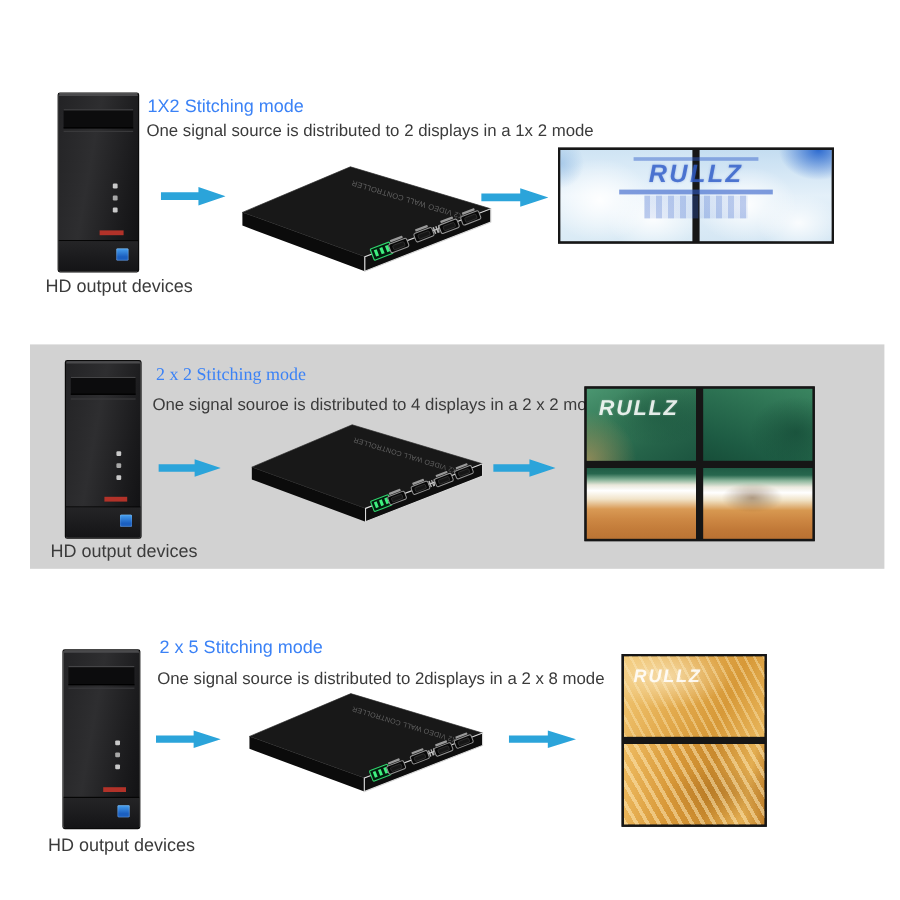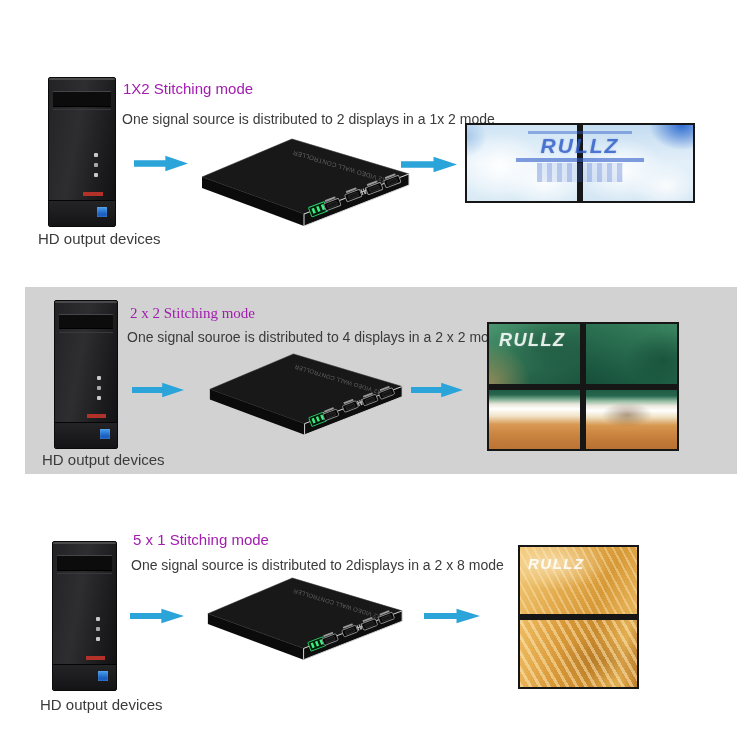--- a/index.html
+++ b/index.html
@@ -1,21 +1,21 @@
 <!DOCTYPE html>
 <html><head>
 <meta charset="utf-8">
 <style>
   html,body{margin:0;padding:0;background:#fff;}
   #canvas{position:relative;width:750px;height:750px;background:#ffffff;overflow:hidden;
           font-family:"Liberation Sans",sans-serif;color:#3e3e3e;}
   .abs{position:absolute;}
 
   
-  .title{position:absolute;font-size:15px;color:#a21caf;white-space:nowrap;}
+  .title{position:absolute;font-size:15px;color:#3b82f6;white-space:nowrap;}
   .desc{position:absolute;font-size:14px;color:#3b3b3b;white-space:nowrap;}
   .hd-label{position:absolute;font-size:15px;color:#3b3b3b;white-space:nowrap;}
 
   
   .band{position:absolute;left:25px;top:287px;width:712px;height:187px;background:#d2d2d2;}
 
   
   .tower{position:absolute;border-radius:2px;border:1px solid #0a0a0a;
          background:linear-gradient(100deg,#232325 0%,#2e2e30 40%,#1a1a1c 78%,#101012 100%);}
   .t-topline{position:absolute;left:0;right:0;top:0;height:2px;background:#4a4a4c;border-radius:2px 2px 0 0;}
@@ -115,21 +115,21 @@
           <i></i>
           <i></i>
         </div>
       <div class="t-red"></div>
       <div class="t-seam"></div>
       <div class="t-bottom"></div>
       <div class="t-badge"></div>
     </div>
     <div class="hd-label" style="left:38px;top:230px;">HD output devices</div>
     <div class="title" style="left:123px;top:80px;">1X2 Stitching mode</div>
-    <div class="desc" style="left:122px;top:111px;">One signal source is distributed to 2 displays in a 1x 2 mode</div>
+    <div class="desc" style="left:122px;top:100px;">One signal source is distributed to 2 displays in a 1x 2 mode</div>
 
     <div class="arrow" style="left:134px;top:155px;">
       <svg width="54" height="17" viewBox="0 0 62 21" preserveAspectRatio="none">
         <polygon points="0,6.5 36,6.5 36,1 62,10.5 36,20 36,14.5 0,14.5" fill="#2ba4da"></polygon>
       </svg>
     </div>
 
     <div class="abs" style="left:200px;top:138px;">
       <svg width="211" height="100" viewBox="0 0 211 100">
         <polygon points="92,1 2,39 104,76 209,36" fill="#181818" stroke="#2c2c2c" stroke-width="0.6"></polygon>
@@ -269,21 +269,21 @@
           <i></i>
           <i></i>
           <i></i>
         </div>
       <div class="t-red"></div>
       <div class="t-seam"></div>
       <div class="t-bottom"></div>
       <div class="t-badge"></div>
     </div>
     <div class="hd-label" style="left:40px;top:696px;">HD output devices</div>
-    <div class="title" style="left:133px;top:531px;">5 x 1 Stitching mode</div>
+    <div class="title" style="left:133px;top:531px;">2 x 5 Stitching mode</div>
     <div class="desc" style="left:131px;top:557px;">One signal source is distributed to 2displays in a 2 x 8 mode</div>
 
     <div class="arrow" style="left:130px;top:608px;">
       <svg width="54" height="16" viewBox="0 0 62 21" preserveAspectRatio="none">
         <polygon points="0,6.5 36,6.5 36,1 62,10.5 36,20 36,14.5 0,14.5" fill="#2ba4da"></polygon>
       </svg>
     </div>
 
     <div class="abs" style="left:206px;top:577px;">
       <svg width="198" height="94" viewBox="0 0 211 100">

